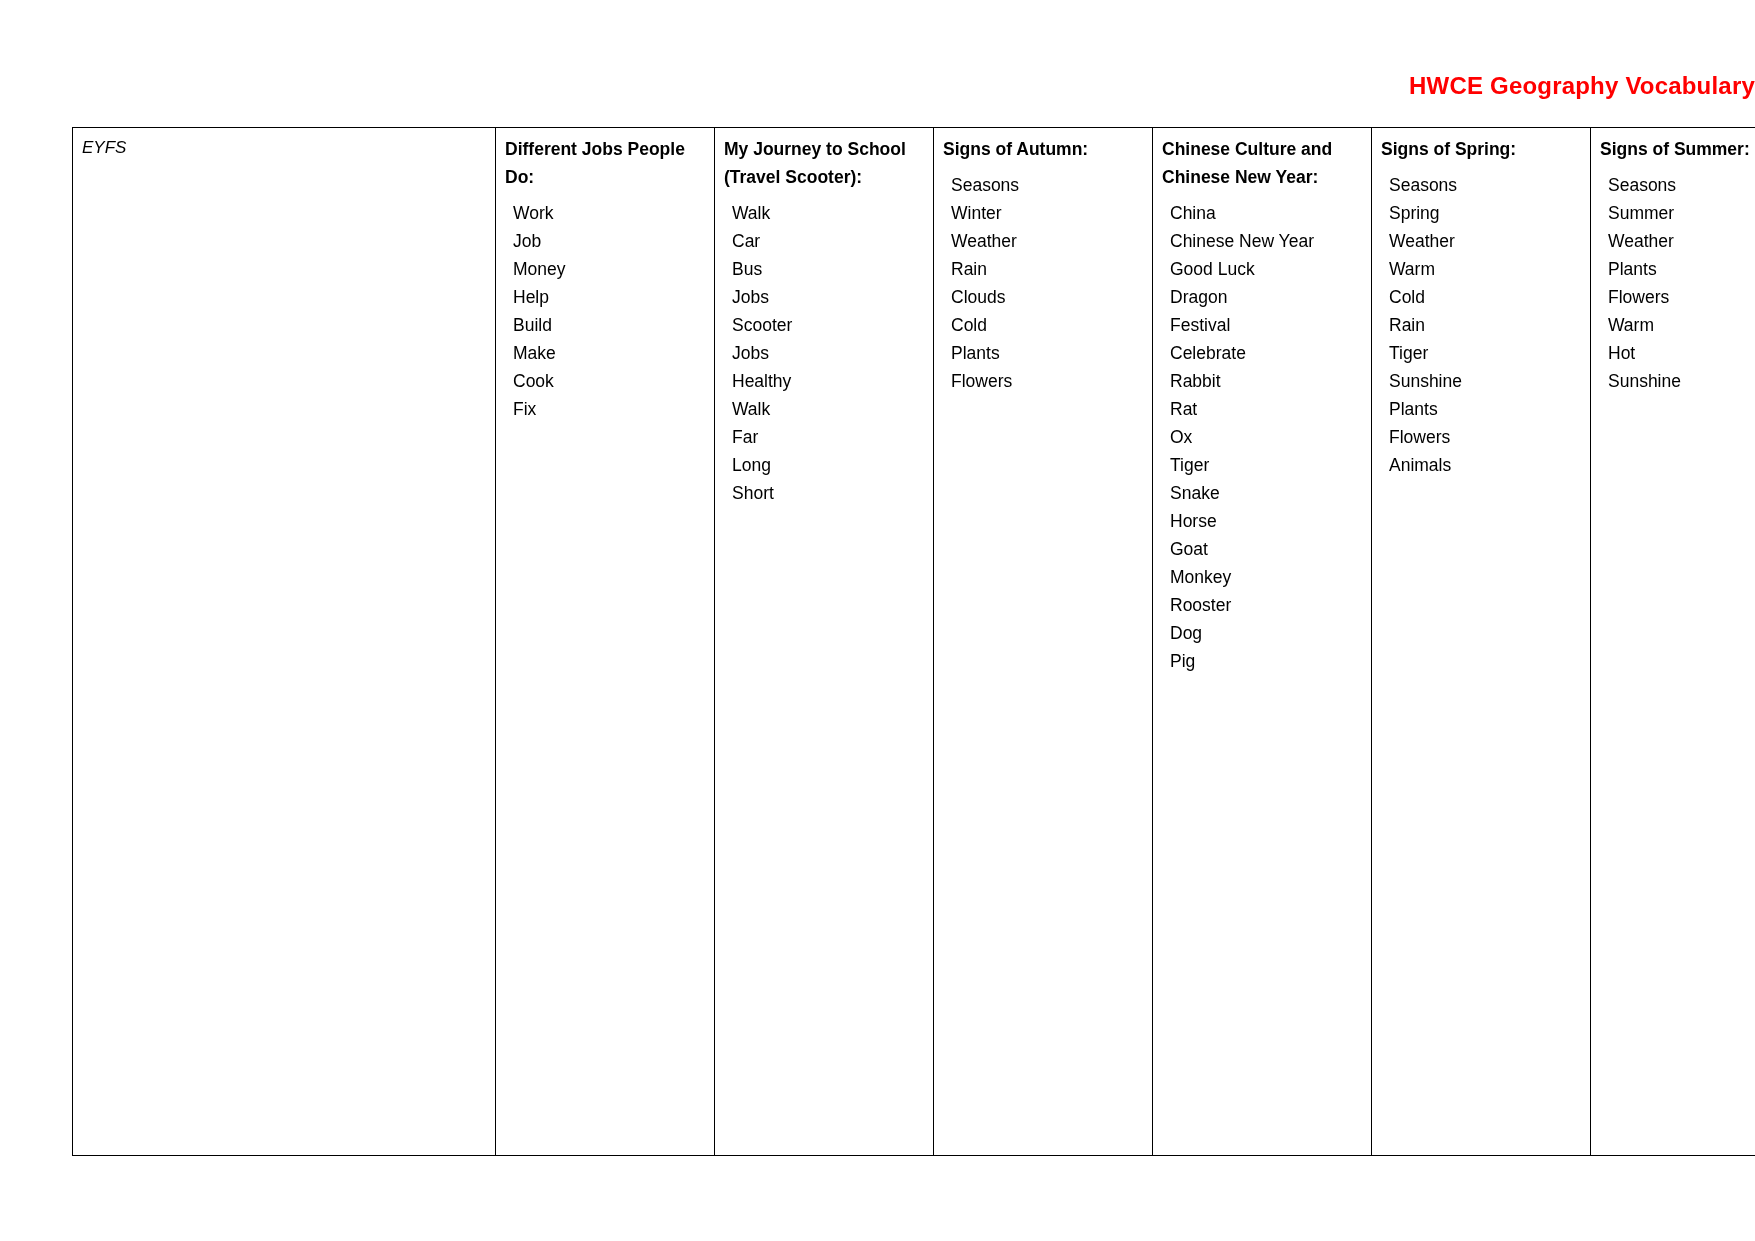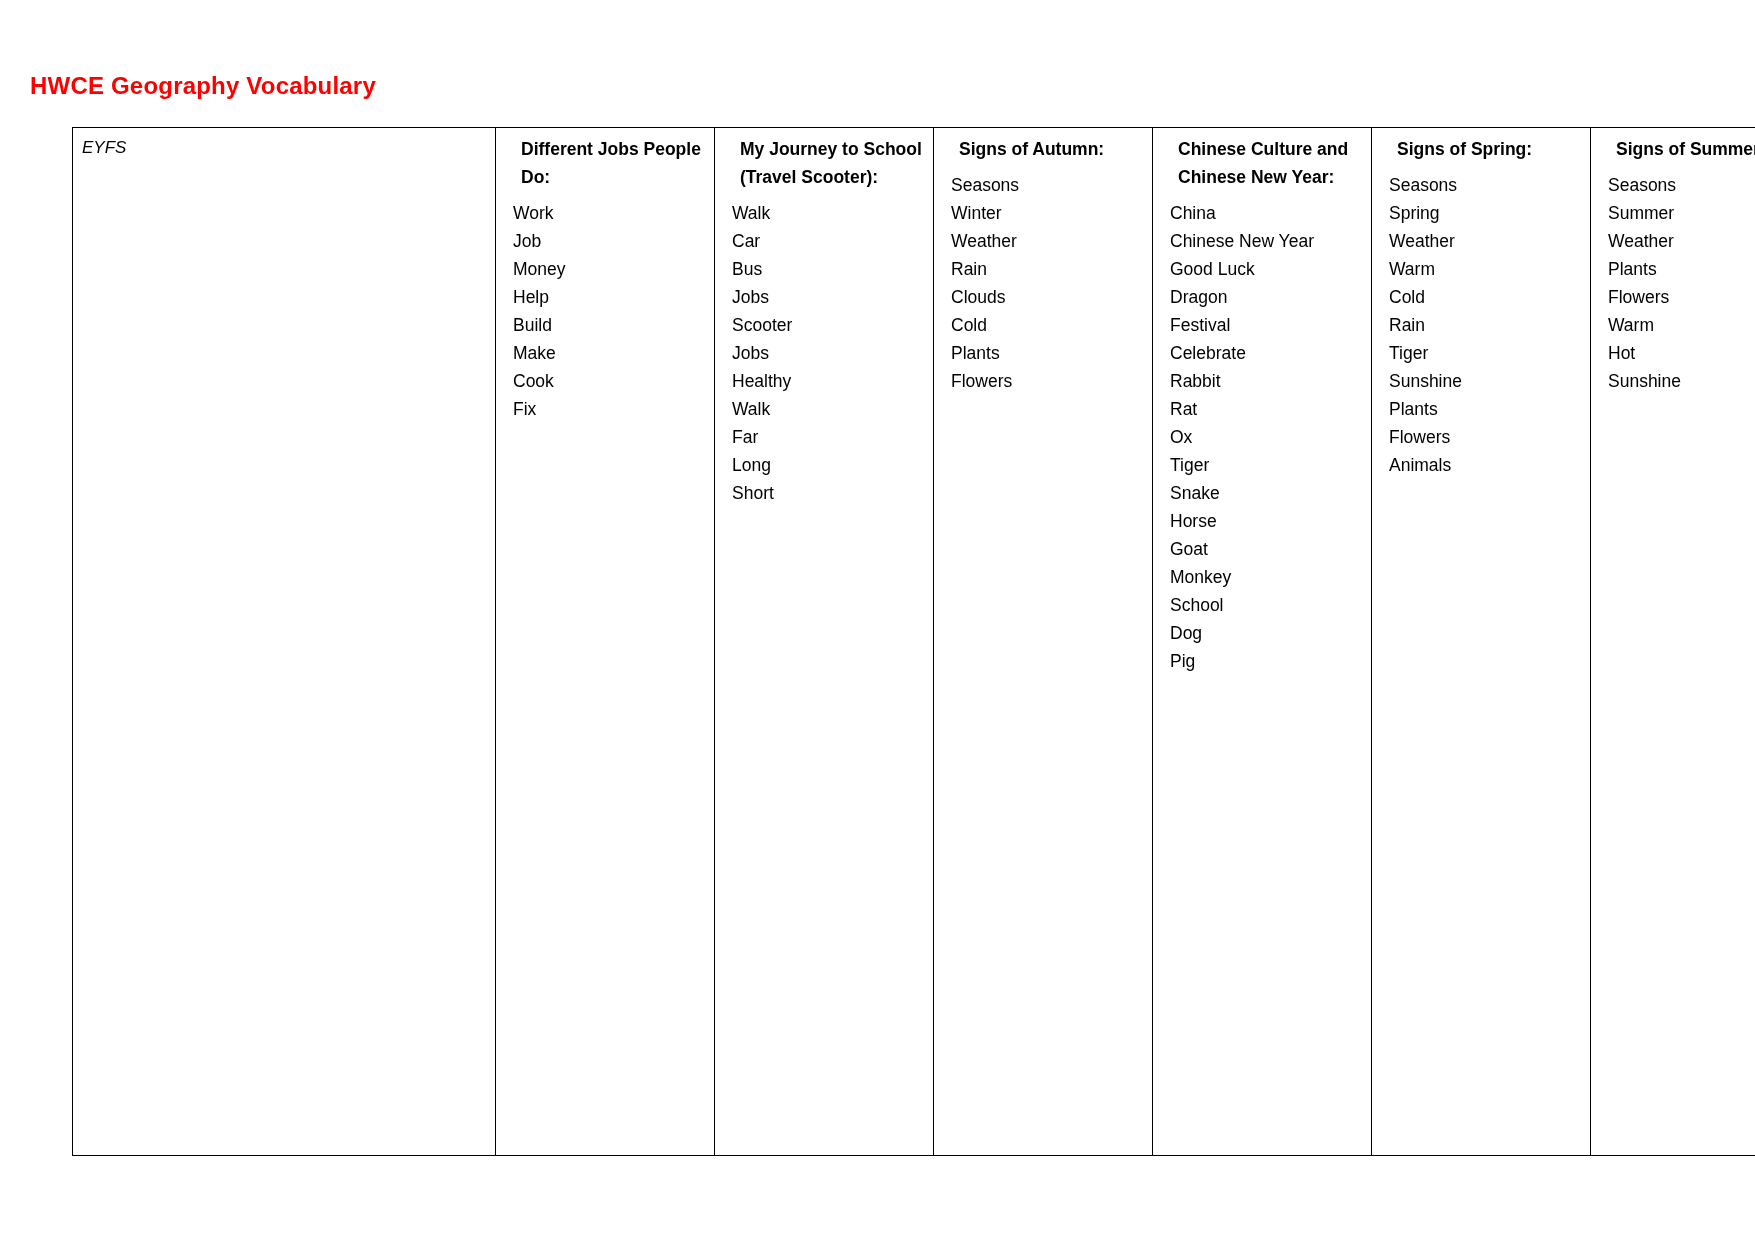--- a/index.html
+++ b/index.html
@@ -16,21 +16,21 @@
     overflow: hidden;
   }
   .page {
     width: 1755px;
     height: 1241px;
     box-sizing: border-box;
     padding: 0;
     position: relative;
   }
   .doc-title {
-    text-align: left;
+    text-align: right;
     color: #FF0000;
     font-weight: bold;
     font-size: 24px;
     margin: 0;
     padding-top: 72px;
     padding-left: 30px;
     letter-spacing: 0.2px;
   }
   table.vocab-table {
     border-collapse: collapse;
@@ -44,21 +44,21 @@
     vertical-align: top;
     padding: 7px 9px 10px 9px;
     height: 1010px;
   }
   .col-label { width: 404px; font-style: italic; }
   .col-unit  { width: 200px; }
   .cell-title {
     font-weight: bold;
     font-size: 17.5px;
     line-height: 28px;
-    margin: 0 0 0 16px;
+    margin: 0 0 0 0;
   }
   .word-list {
     list-style: none;
     margin: 8px;
     padding: 0;
   }
   .word-list li {
     font-size: 17.5px;
     line-height: 28px;
     white-space: nowrap;
@@ -138,21 +138,21 @@
             <li>Festival</li>
             <li>Celebrate</li>
             <li>Rabbit</li>
             <li>Rat</li>
             <li>Ox</li>
             <li>Tiger</li>
             <li>Snake</li>
             <li>Horse</li>
             <li>Goat</li>
             <li>Monkey</li>
-            <li>School</li>
+            <li>Rooster</li>
             <li>Dog</li>
             <li>Pig</li>
           </ul>
         </td>
 
         <td class="col-unit">
           <div class="cell-title">Signs of Spring:</div>
           <ul class="word-list">
             <li>Seasons</li>
             <li>Spring</li>

